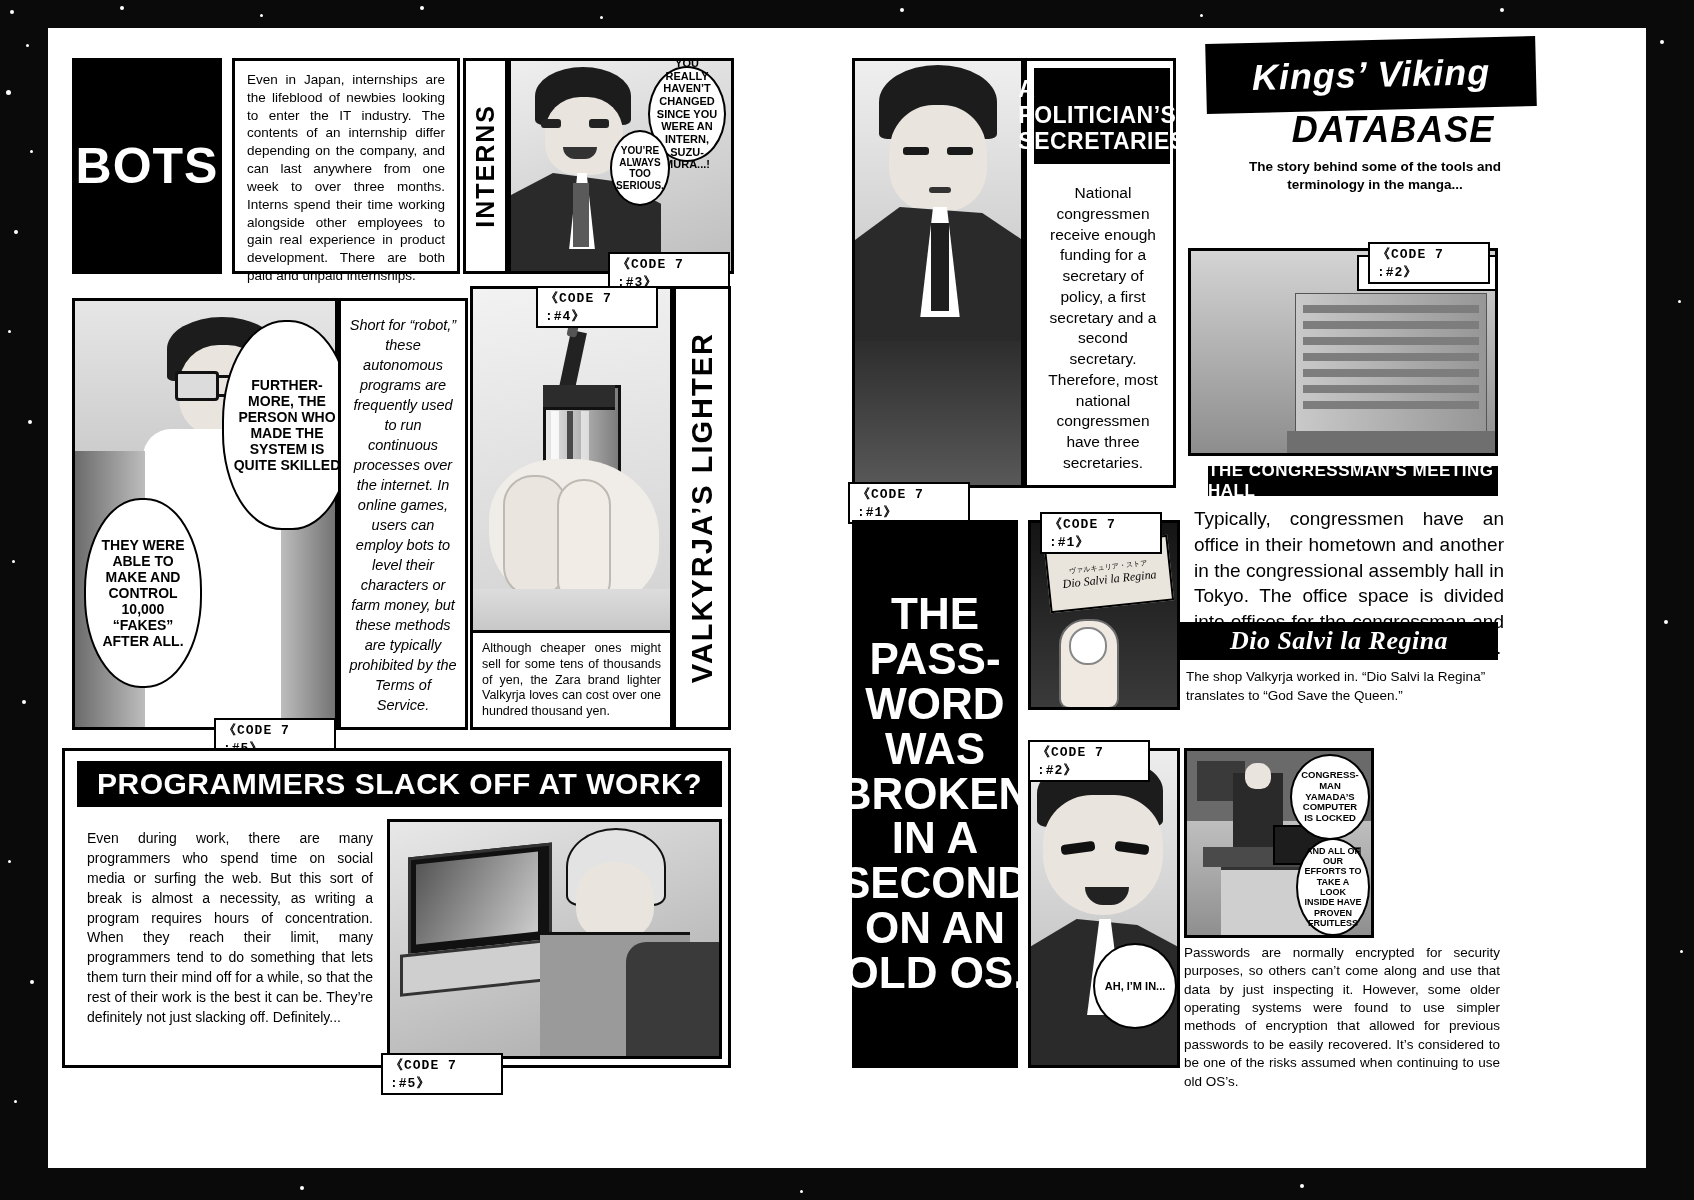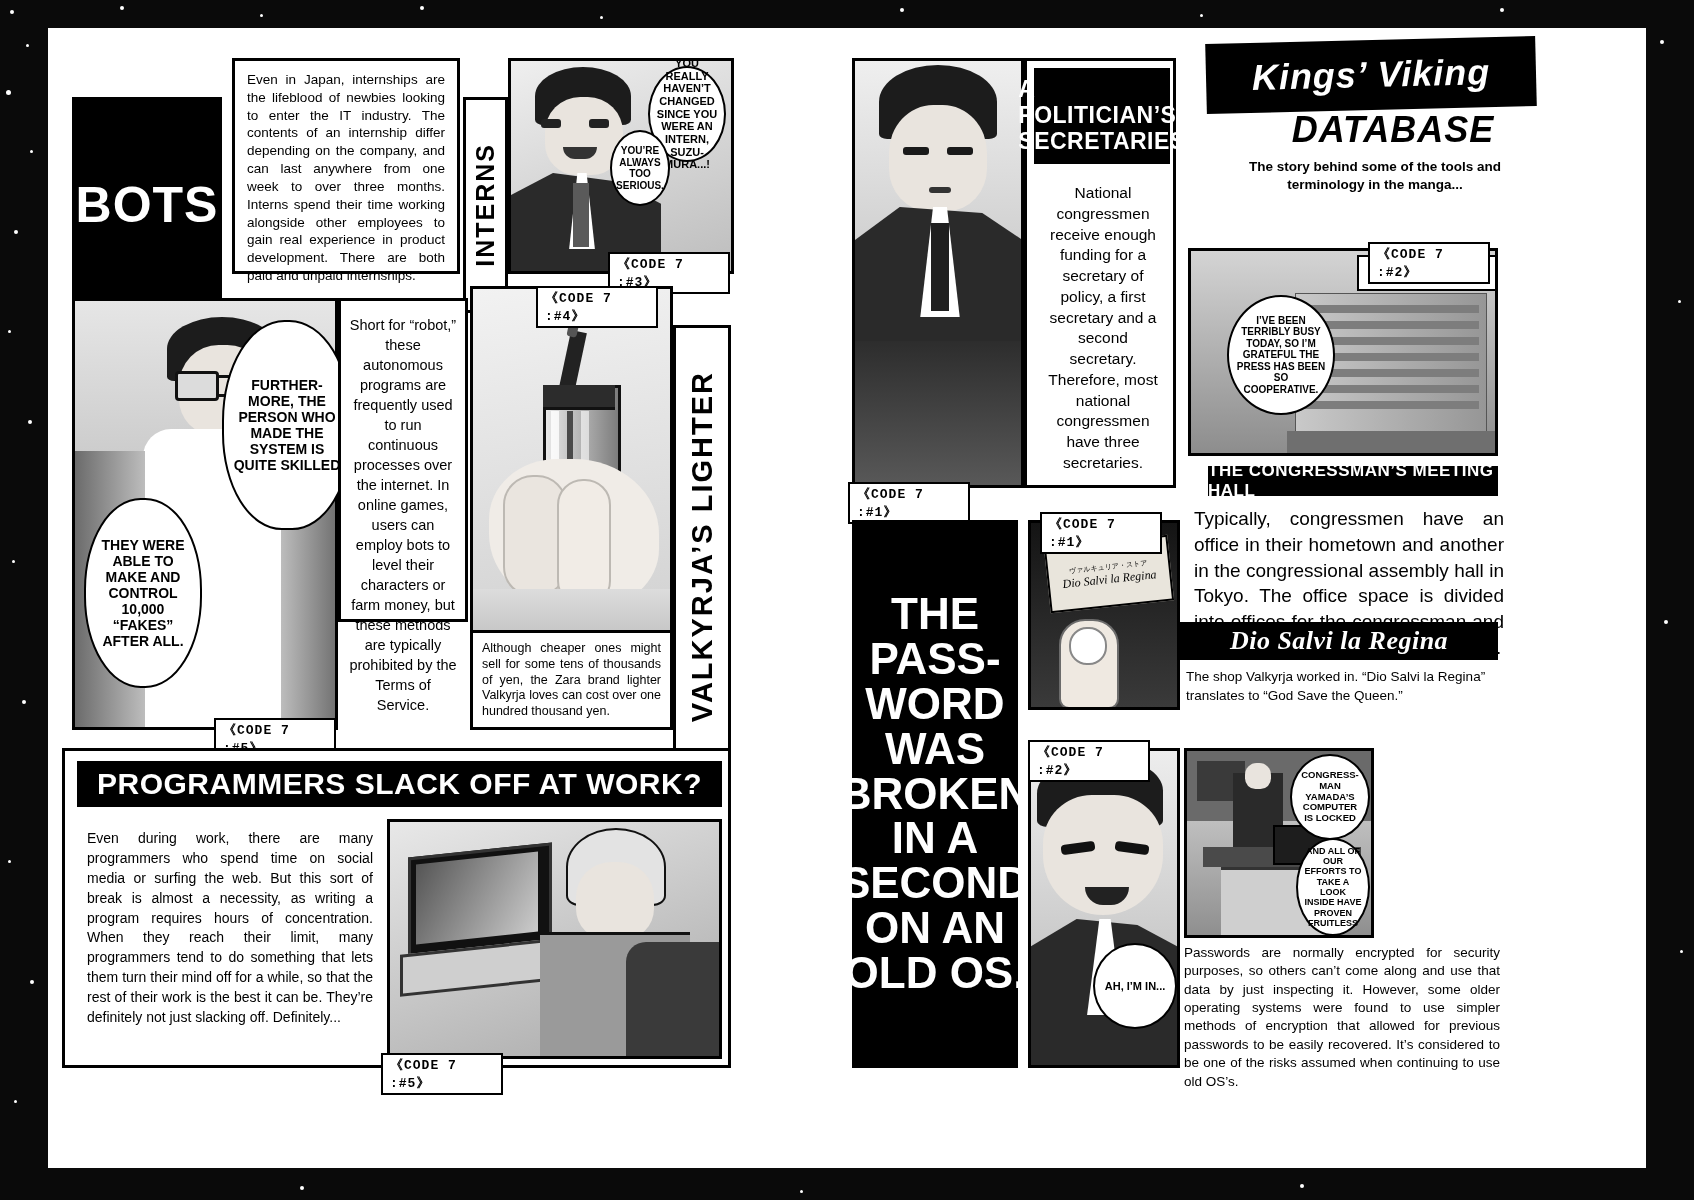--- a/index.html
+++ b/index.html
@@ -7,21 +7,21 @@
        font-family:"Liberation Sans",sans-serif;color:#000;}
   .page{position:absolute;inset:0;background:#0a0a0a;}
   
   .paper{position:absolute;left:48px;top:28px;width:1598px;height:1140px;background:#fff;}
   .star{position:absolute;background:#fff;border-radius:50%;}
   .gutter{position:absolute;left:845px;top:28px;width:6px;height:1140px;background:#fff;}
 
   
   .box{position:absolute;border:3px solid #000;background:#fff;box-sizing:border-box;}
   .solid{background:#000;color:#fff;}
-  .center{display:flex;align-items:center;justify-content:center;margin-top:39px;}
+  .center{display:flex;align-items:center;justify-content:center;}
   .code{position:absolute;background:#fff;border:2px solid #000;
         font-family:"Liberation Mono",monospace;font-size:13px;font-weight:bold;
         letter-spacing:1px;padding:1px 7px;box-sizing:border-box;}
   .vtitle{writing-mode:vertical-rl;transform:rotate(180deg);font-weight:bold;letter-spacing:2px;}
   .body-text{font-size:13.5px;line-height:1.32;text-align:justify;padding:10px 12px;box-sizing:border-box;}
   .big-hd{font-weight:bold;}
   .bubble{position:absolute;background:#fff;border:2px solid #000;border-radius:50%;
           display:flex;align-items:center;justify-content:center;text-align:center;
           font-size:11px;font-weight:bold;line-height:1.15;padding:6px;box-sizing:border-box;}
   .art{position:absolute;overflow:hidden;background:#dcdcdc;}
@@ -113,21 +113,21 @@
       <div style="position:absolute;left:156px;top:70px;width:38px;height:24px;border:3px solid #111;border-radius:4px;background:#dcdcdc;"></div>
       <div class="shirt" style="left:68px;top:128px;width:170px;height:300px;border-radius:28px 28px 0 0;"></div>
       <div class="shade" style="left:0px;top:150px;width:70px;height:280px;background:linear-gradient(90deg,#6b6b6b,#bdbdbd);"></div>
       <div class="shade" style="left:206px;top:150px;width:60px;height:280px;background:linear-gradient(270deg,#6b6b6b,#bdbdbd);"></div>
     </div>
   </div>
   <div class="bubble" style="left:222px;top:320px;width:130px;height:210px;border-radius:48% 48% 46% 46%;font-size:14px;">FURTHER-MORE, THE PERSON WHO MADE THE SYSTEM IS QUITE SKILLED</div>
   <div class="bubble" style="left:84px;top:498px;width:118px;height:190px;border-radius:48%;font-size:14px;">THEY WERE ABLE TO MAKE AND CONTROL 10,000 “FAKES” AFTER ALL.</div>
   <div class="code" style="left:214px;top:718px;width:122px;">《CODE 7 :#5》</div>
 
-  <div class="box" style="left:338px;top:298px;width:130px;height:324px;">
+  <div class="box" style="left:338px;top:298px;width:130px;height:432px;font-style:italic;">
     <div class="body-text" style="text-align:center;font-size:14.5px;line-height:1.38;padding:14px 8px;">Short for “robot,” these autonomous programs are frequently used to run continuous processes over the internet. In online games, users can employ bots to level their characters or farm money, but these methods are typically prohibited by the Terms of Service.</div>
   </div>
 
   <div class="box" style="left:470px;top:286px;width:203px;height:444px;overflow:hidden;">
     <div class="art" style="left:0;top:0;width:100%;height:100%;background:linear-gradient(170deg,#f2f2f2,#c9c9c9);">
       <div style="position:absolute;left:92px;top:42px;width:16px;height:58px;background:#222;transform:rotate(12deg);"></div>
       <div style="position:absolute;left:96px;top:22px;width:10px;height:26px;background:#555;border-radius:3px;transform:rotate(12deg);"></div>
       <div style="position:absolute;left:70px;top:96px;width:72px;height:104px;background:linear-gradient(90deg,#e9e9e9,#7c7c7c);border:3px solid #111;"></div>
       <div style="position:absolute;left:70px;top:96px;width:72px;height:22px;background:#2c2c2c;border-bottom:3px solid #111;"></div>
       <div style="position:absolute;left:78px;top:122px;width:8px;height:70px;background:#fff;opacity:.8;"></div>
@@ -200,21 +200,20 @@
       <div class="win" style="left:112px;top:54px;width:176px;height:8px;"></div>
       <div class="win" style="left:112px;top:70px;width:176px;height:8px;"></div>
       <div class="win" style="left:112px;top:86px;width:176px;height:8px;"></div>
       <div class="win" style="left:112px;top:102px;width:176px;height:8px;"></div>
       <div class="win" style="left:112px;top:118px;width:176px;height:8px;"></div>
       <div class="win" style="left:112px;top:134px;width:176px;height:8px;"></div>
       <div class="win" style="left:112px;top:150px;width:176px;height:8px;"></div>
       <div style="position:absolute;left:96px;top:180px;width:214px;height:28px;background:#6f6f6f;"></div>
     </div>
     <div style="position:absolute;left:166px;top:4px;width:140px;height:36px;background:#fff;border:2px solid #000;font-size:7.5px;font-weight:bold;line-height:1.15;display:flex;align-items:center;justify-content:center;text-align:center;padding:2px;box-sizing:border-box;">HOUSE OF REPRESENTATIVES MEETING HALL OF THE FIRST CONGRESSMAN</div>
-    <div class="bubble" style="left:36px;top:44px;width:108px;height:120px;font-size:10px;">I’VE BEEN TERRIBLY BUSY TODAY, SO I’M GRATEFUL THE PRESS HAS BEEN SO COOPERATIVE.</div>
   </div>
   <div class="code" style="left:1368px;top:242px;width:122px;">《CODE 7 :#2》</div>
 
   <div class="blackhead" style="position:absolute;left:1208px;top:466px;width:290px;height:30px;font-size:17px;">THE CONGRESSMAN’S MEETING HALL</div>
   <div style="position:absolute;left:1194px;top:506px;width:310px;font-size:19px;line-height:1.36;text-align:justify;">Typically, congressmen have an office in their hometown and another in the congressional assembly hall in Tokyo. The office space is divided into offices for the congressman and his secretaries, and a meeting room.</div>
 
   <div class="box solid" style="left:852px;top:520px;width:166px;height:548px;display:flex;align-items:center;justify-content:center;">
     <span class="big-hd" style="font-size:44px;line-height:1.02;text-align:center;padding:0 6px;">THE PASS-WORD WAS BROKEN IN A SECOND ON AN OLD OS.</span>
   </div>
 

